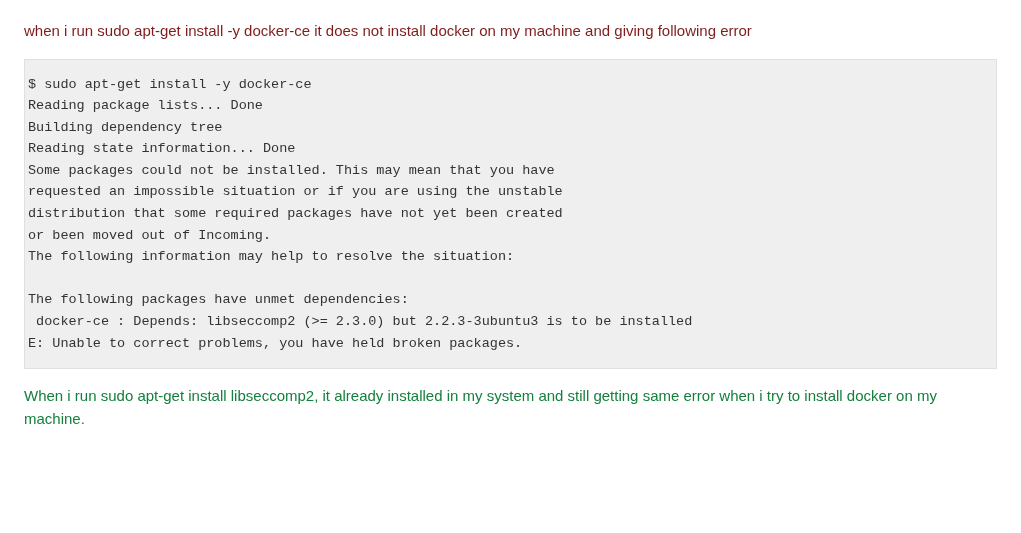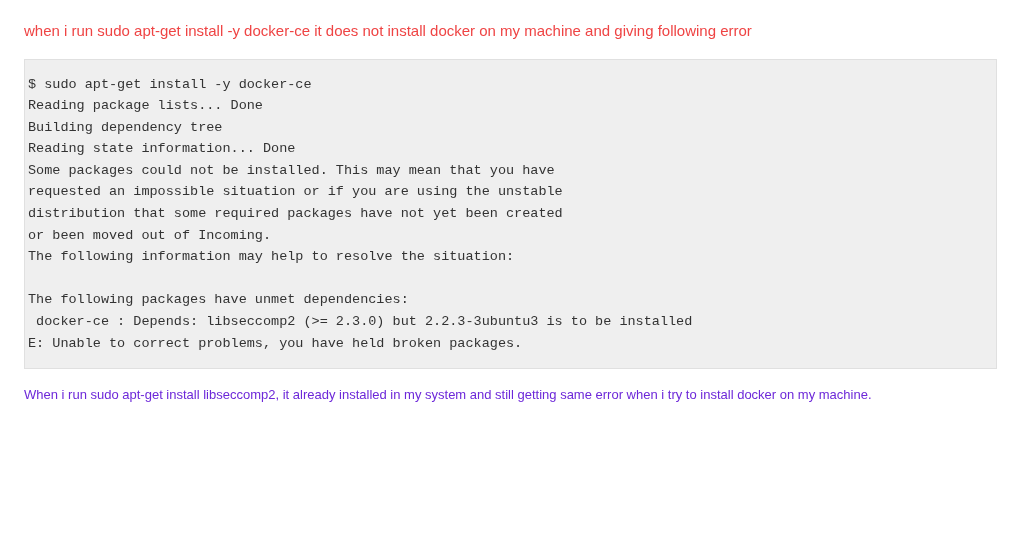--- a/index.html
+++ b/index.html
@@ -14,41 +14,41 @@
       font-size: 15px;
       color: #333333;
       width: 1021px;
       min-height: 533px;
       padding: 20px 24px;
     }
 
     .question-text {
       font-size: 15px;
       line-height: 1.5;
-      color: #ef4444;
+      color: #7f1d1d;
       margin-bottom: 16px;
     }
 
     .code-block {
       background-color: #efefef;
       border: 1px solid #e0e0e0;
       padding: 14px 3px;
       margin-bottom: 16px;
       font-family: 'Courier New', Courier, monospace;
       font-size: 13.5px;
       line-height: 1.6;
       color: #333333;
       white-space: pre;
       overflow-x: auto;
     }
 
     .follow-up-text {
-      font-size: 13px;
+      font-size: 15px;
       line-height: 1.5;
-      color: #6d28d9;
+      color: #15803d;
     }
   </style>
 </head>
 <body>
 
 <p class="question-text">when i run sudo apt-get install -y docker-ce it does not install docker on my machine and giving following error</p>
 
 <pre class="code-block">$ sudo apt-get install -y docker-ce
 Reading package lists... Done
 Building dependency tree

